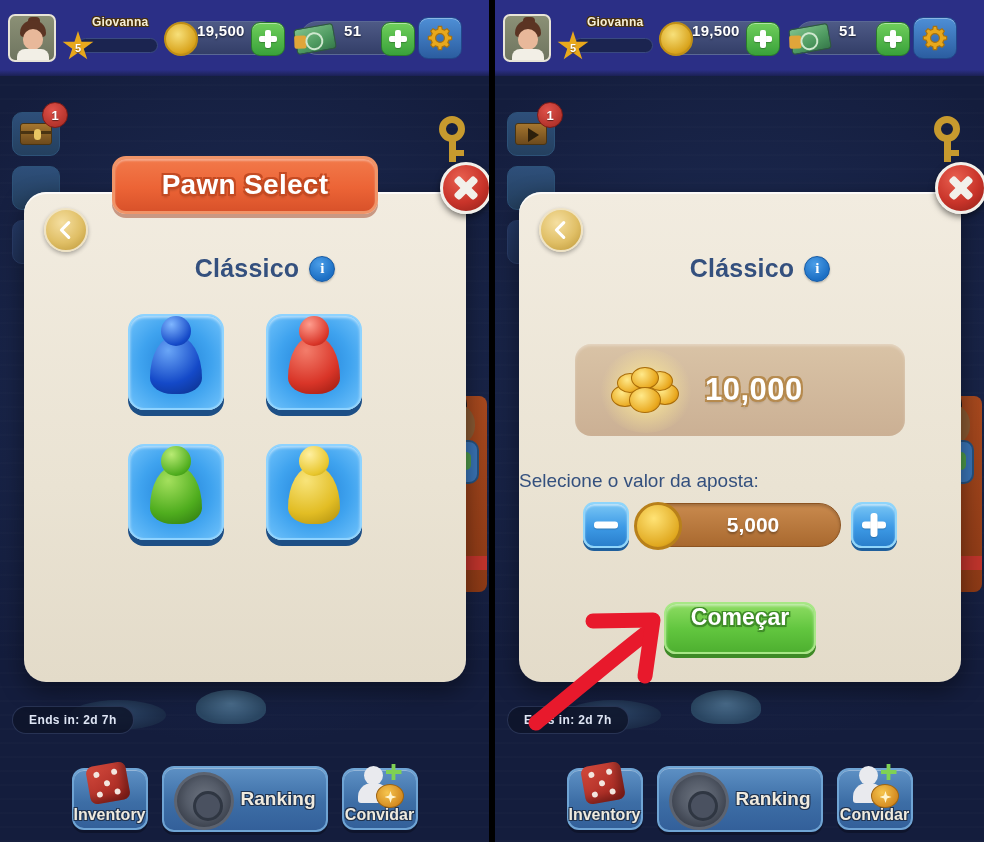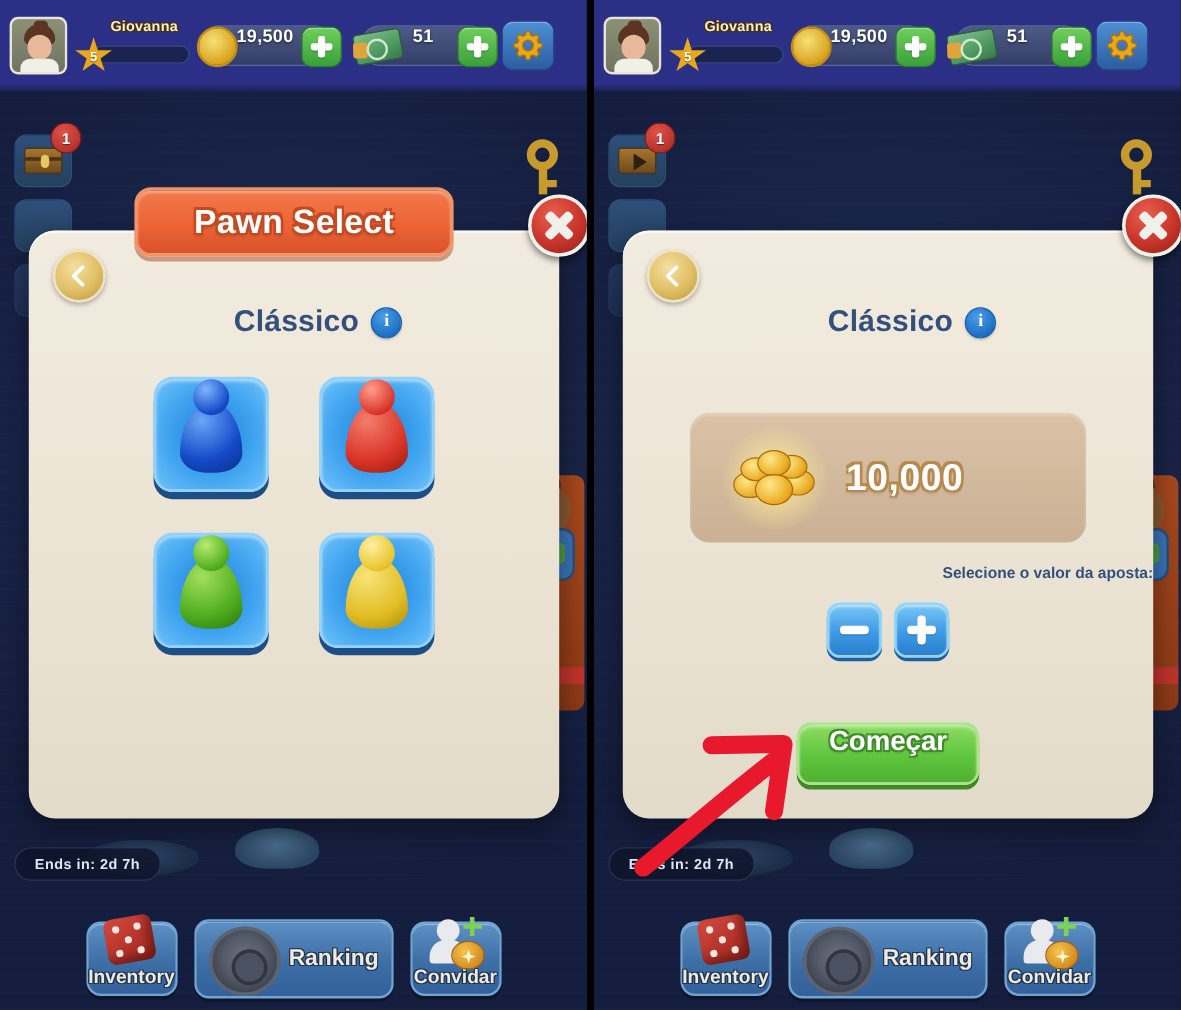--- a/index.html
+++ b/index.html
@@ -274,21 +274,21 @@
   .pawn.yellow .head{background: radial-gradient(circle at 35% 28%, #fff0a1, #e8c62c 70%, #b1920f);}
   .pawn.yellow .body{background: radial-gradient(circle at 35% 25%, #f8e47a, #e2bd24 60%, #ad8d0c);}
 
   
   .prize-label{
     position:absolute; top: 120px; left: 0; right: 0; text-align:center;
     font-size: 21px; font-weight:bold; color:#34507e;
   }
   .prize-box{
     position:absolute; top: 152px; left: 50%; transform: translateX(-50%);
-    width: 330px; height: 108px; border-radius: 16px;
+    width: 330px; height: 92px; border-radius: 16px;
     background: linear-gradient(180deg,#d9c3a6,#cbb094);
     display:flex; align-items:center; padding-left: 34px; gap: 22px;
     box-shadow: inset 0 2px 3px rgba(255,255,255,.3);
   }
   .coinpile{ position:relative; width: 74px; height: 58px; }
   .coinpile .burst{
     position:absolute; left:-10px; top:-12px; width: 94px; height: 84px; border-radius:50%;
     background: radial-gradient(circle, rgba(255,244,190,.95) 0%, rgba(255,236,150,.45) 40%, rgba(255,230,130,0) 72%);
   }
   .coinpile b{
@@ -300,22 +300,22 @@
   .coinpile b:nth-child(3){left:42px;top:22px;width:28px;height:22px;}
   .coinpile b:nth-child(4){left:8px;top:12px;width:26px;height:20px;}
   .coinpile b:nth-child(5){left:38px;top:10px;width:26px;height:20px;}
   .coinpile b:nth-child(6){left:22px;top:6px;width:28px;height:22px;}
   .coinpile b:nth-child(7){left:20px;top:26px;width:32px;height:26px;}
   .prize-val{
     font-size: 31px; font-weight: bold; color:#fff; letter-spacing:.5px;
     text-shadow: -2px -2px 0 #b68a4e, 2px -2px 0 #b68a4e, -2px 2px 0 #b68a4e, 2px 2px 0 #b68a4e, 0 3px 3px rgba(0,0,0,.2);
   }
   .bet-label{
-    position:absolute; top: 278px; left:0; right:0; text-align:right;
-    font-size: 13px; font-weight:bold; color:#34507e;
+    position:absolute; top: 278px; left:0; right:0; text-align:left;
+    font-size: 19px; font-weight:normal; color:#34507e;
   }
   .bet-row{
     position:absolute; top: 310px; left: 50%; transform: translateX(-50%);
     display:flex; align-items:center; gap: 10px;
   }
   .stepbtn{
     width: 46px; height: 46px; border-radius: 11px;
     background: linear-gradient(180deg,#79c6f5 0%, #3d9ae6 55%, #2a7fcc 100%);
     border: 2px solid #8fd5fb; box-shadow: 0 3px 0 #1f5f9c, inset 0 2px 2px rgba(255,255,255,.5);
     position:relative;
@@ -574,20 +574,24 @@
             <b></b>
             <b></b>
             <b></b>
         </div>
         <div class="prize-val">10,000</div>
       </div>
 
       <div class="bet-label">Selecione o valor da aposta:</div>
       <div class="bet-row">
         <div class="stepbtn"></div>
+        <div class="bet-field">
+          <div class="bcoin"></div>
+          <div class="bval">5,000</div>
+        </div>
         <div class="stepbtn plus"></div>
       </div>
 
       <div class="start-btn">
         <span>Começar</span>
       </div>
     </div>
 
     <svg class="arrow-ann" viewBox="0 0 489 842">
       <g>

